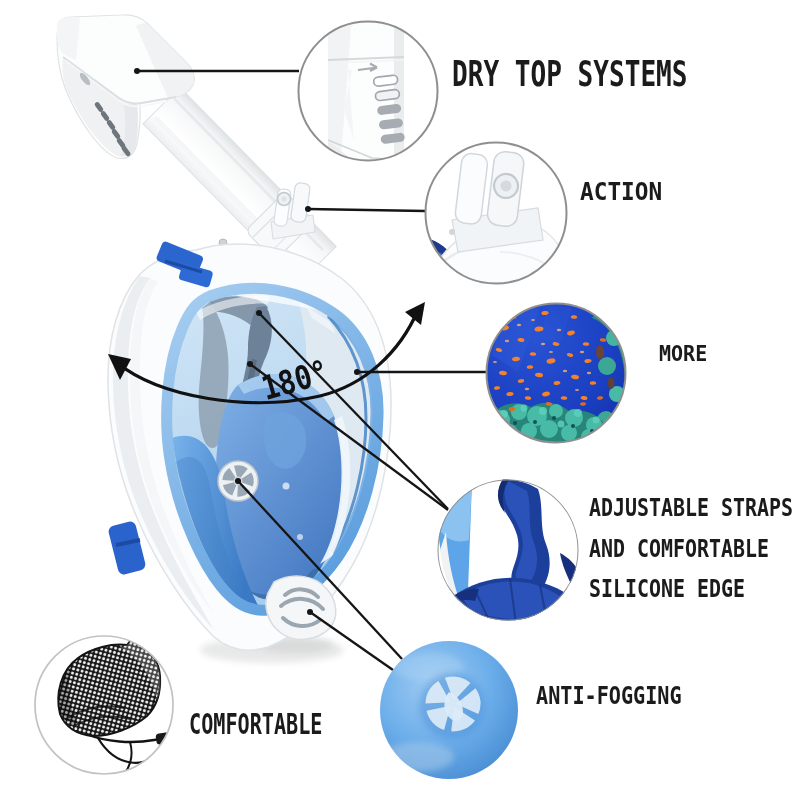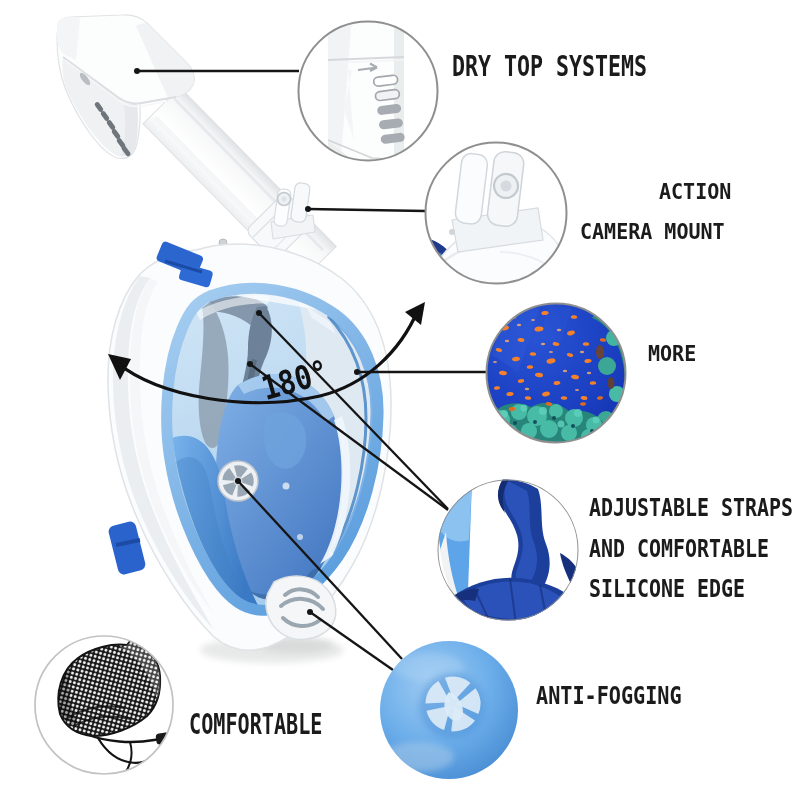--- a/index.html
+++ b/index.html
@@ -3,30 +3,30 @@
 <meta charset="utf-8">
 <style>
   html,body{margin:0;padding:0;background:#ffffff;}
   #stage{position:relative;width:800px;height:800px;background:#ffffff;overflow:hidden;
          font-family:"DejaVu Sans Mono",monospace;}
   #art{position:absolute;left:0;top:0;}
   .label{position:absolute;font-weight:bold;color:#1b1b1b;white-space:nowrap;}
   .label .ln{display:block;}
   .label .ln span{display:inline-block;transform-origin:0 50%;}
   
-  #lab-drytop{left:452px;top:46px;font-size:29px;}
+  #lab-drytop{left:452px;top:54px;font-size:35px;}
   #lab-drytop .ln{line-height:41px;}
   #lab-drytop .ln span{transform:scaleX(0.745);}
   
-  #lab-camera{left:580px;top:172px;font-size:22px;text-align:right;}
+  #lab-camera{left:580px;top:172px;font-size:25px;}
   #lab-camera .ln{line-height:40px;}
   #lab-camera .ln span{transform:scaleX(0.91);}
   
   #lab-wideview{left:648px;top:333px;font-size:22px;}
-  #lab-wideview .ln{line-height:41px;}
+  #lab-wideview .ln{line-height:41px;margin-left:11px;}
   #lab-wideview .ln span{transform:scaleX(0.91);}
   
   #lab-straps{left:589px;top:488px;font-size:24px;}
   #lab-straps .ln{line-height:40.5px;}
   #lab-straps .ln span{transform:scaleX(0.83);}
   
   #lab-antifog{left:536px;top:676px;font-size:24px;}
   #lab-antifog .ln{line-height:40px;}
   #lab-antifog .ln span{transform:scaleX(0.84);}
   
@@ -499,21 +499,20 @@
     <circle cx="104" cy="705" r="69" fill="none" stroke="#c2c2c2" stroke-width="1.7"></circle>
   </g>
 </g>
     </svg>
 
 <div class="label" id="lab-drytop">
   <span class="ln"><span>DRY TOP SYSTEMS</span></span>
 </div>
 <div class="label" id="lab-camera">
   <span class="ln"><span>ACTION</span></span>
-  <span class="ln"><span>CAMERA MOUNT</span></span>
 </div>
 <div class="label" id="lab-wideview">
   <span class="ln"><span>MORE</span></span>
 </div>
 <div class="label" id="lab-straps">
   <span class="ln"><span>ADJUSTABLE STRAPS</span></span>
   <span class="ln"><span>AND COMFORTABLE</span></span>
   <span class="ln"><span>SILICONE EDGE</span></span>
 </div>
 <div class="label" id="lab-antifog">

